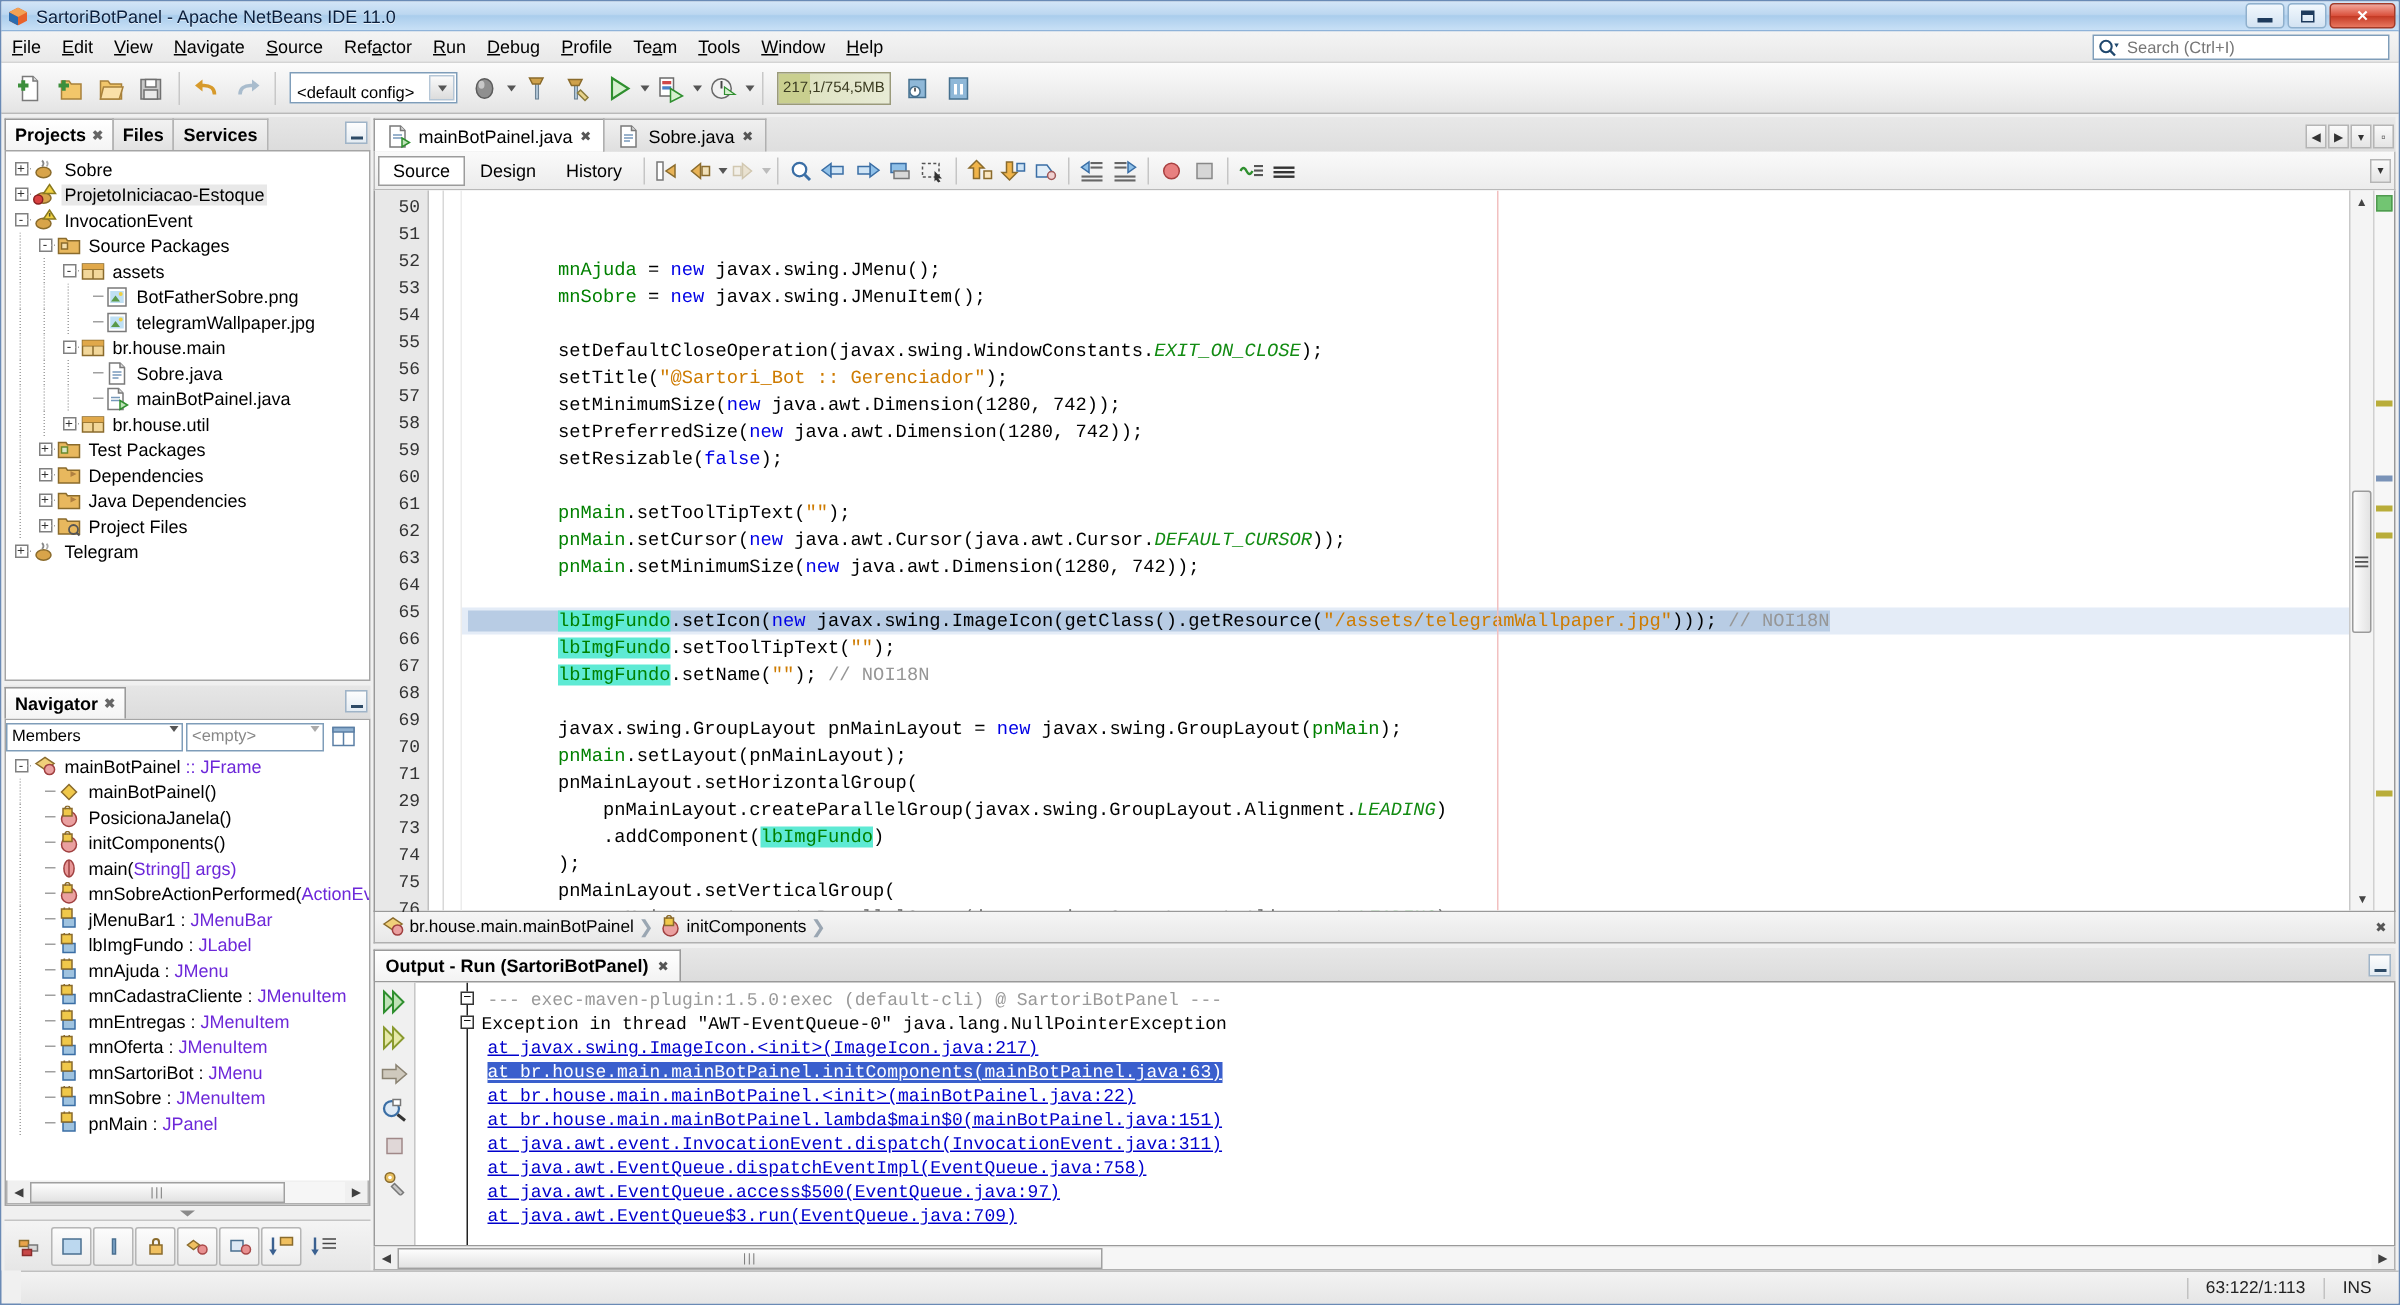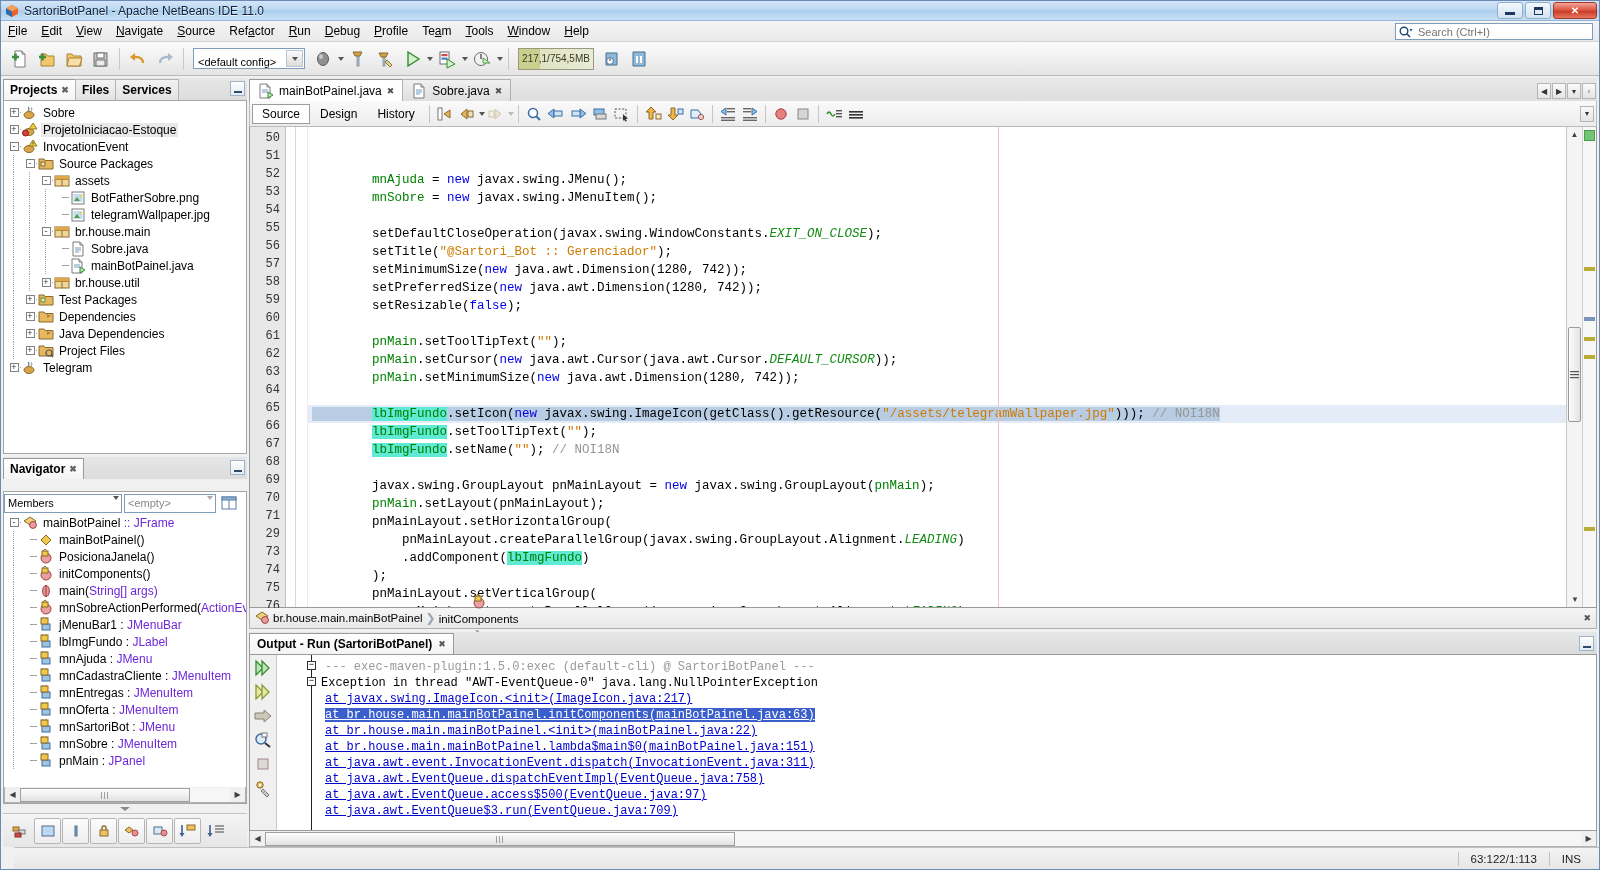--- a/index.html
+++ b/index.html
@@ -776,21 +776,21 @@
                   <ellipse cx="7" cy="10" rx="5" ry="3.5" fill="#d8a44a" stroke="#8a6b2c"></ellipse>
                 <path d="M6 2q2 2 0 4" fill="none" stroke="#888" stroke-width="1.2"></path>
                 <path d="M9 2.5q1.6 1.6 0 3.5" fill="none" stroke="#aaa" stroke-width="1.2"></path>
                 </svg>
               </span>
               <span class="tlabel">Telegram</span>
             </div>
           </div>
       </div>
 
-      <div class="panel" style="flex:1 1 auto; margin-top:3px;gap:12px;">
+      <div class="panel" style="flex:1 1 auto; margin-top:3px;">
         <div class="panel-tabs">
           <div class="ptab active">
             <span>Navigator</span>
             <span class="x">✖</span>
           </div>
           <div class="panel-min">
               <i></i>
             </div>
         </div>
         <div style="flex:1 1 auto;display:flex;flex-direction:column;border:1px solid #a5a5a5;background:#fff;min-height:0;">
@@ -1346,21 +1346,21 @@
             <div style="display: flex; align-items: center; gap: 3px;">
               <span style="width:16px;height:16px;display:block">
                 <svg width="16" height="16" viewBox="0 0 16 16">
                   <polygon points="2,6 8,2 14,6 8,10" fill="#f0d07a" stroke="#8a6b2c"></polygon>
                 <circle cx="11" cy="10" r="3.4" fill="#eaa0a0" stroke="#a04040"></circle>
                 </svg>
               </span>
               <span>br.house.main.mainBotPainel</span>
               <span class="bc-sep">❯</span>
             </div>
-            <div style="display: flex; align-items: center; gap: 3px; flex-direction: column;">
+            <div style="display: flex; align-items: center; gap: 3px;">
               <span style="width:16px;height:16px;display:block">
                 <svg width="16" height="16" viewBox="0 0 16 16">
                   <circle cx="8" cy="9" r="5" fill="#eaa0a0" stroke="#a04040"></circle>
                 <rect x="4" y="2" width="6" height="5" fill="#f0c84a" stroke="#8a6b2c"></rect>
                 <path d="M5.5 2.5V1.4a1.6 1.6 0 013 0v1.1" fill="none" stroke="#8a6b2c"></path>
                 </svg>
               </span>
               <span>initComponents</span>
               <span class="bc-sep">❯</span>
             </div>

